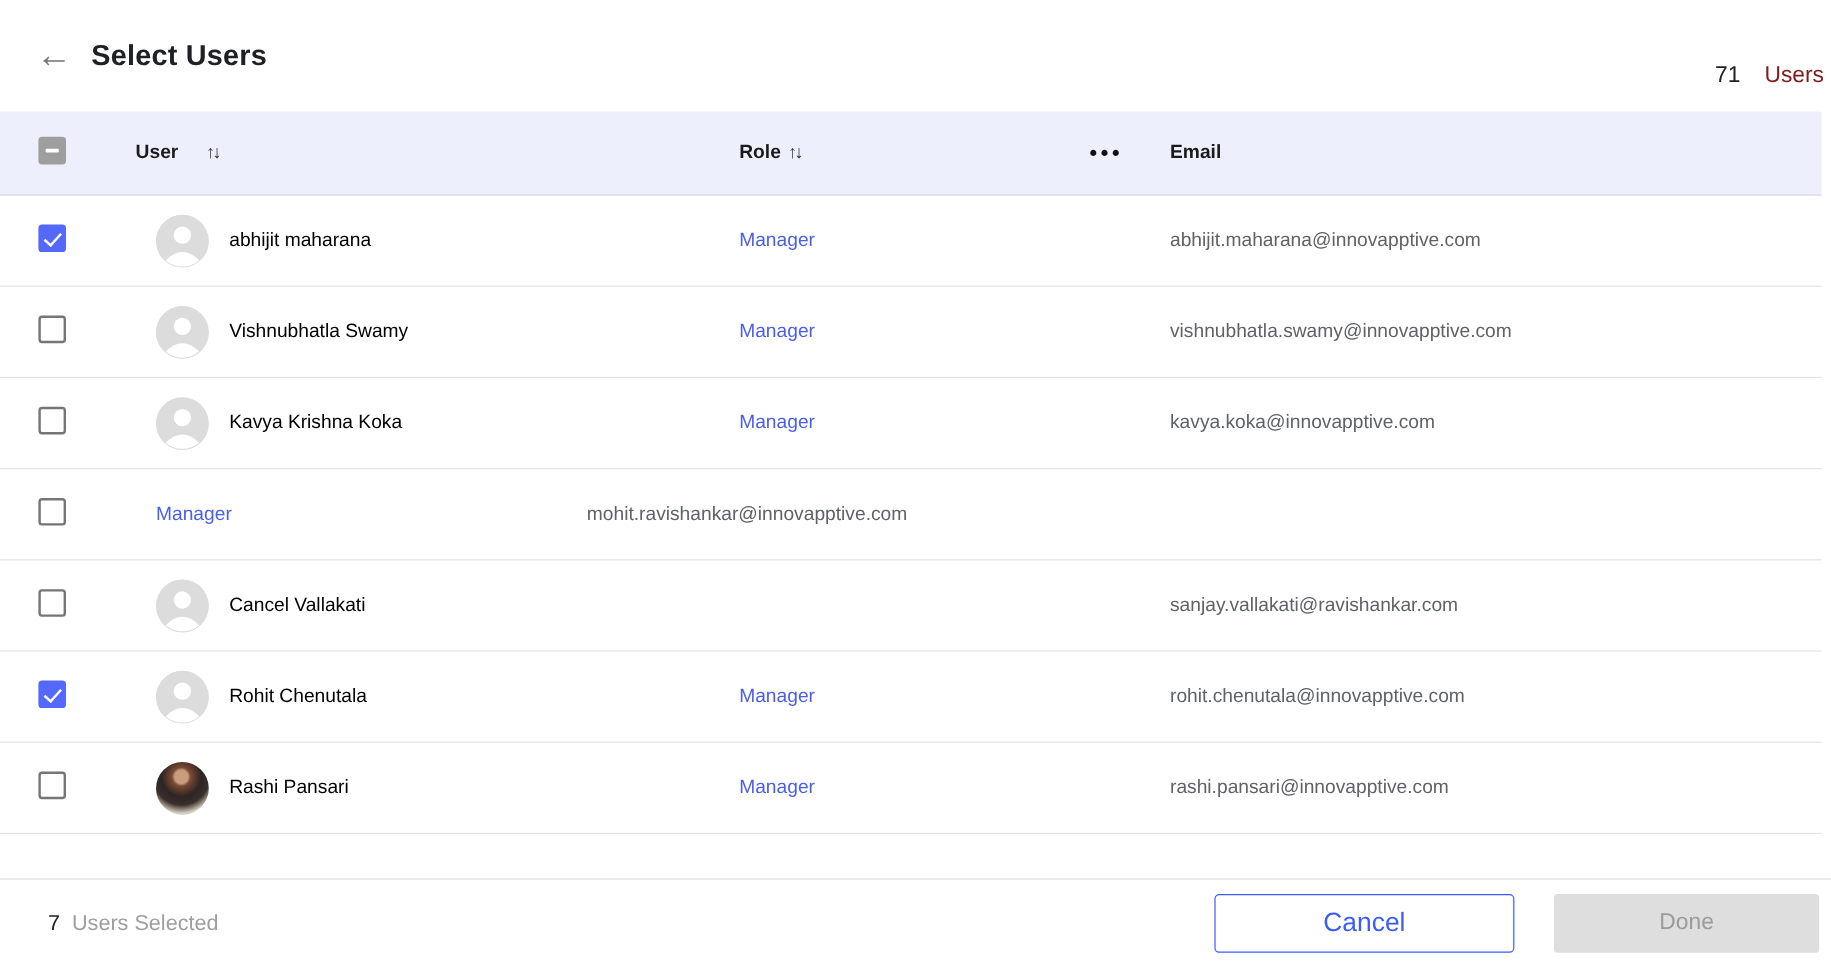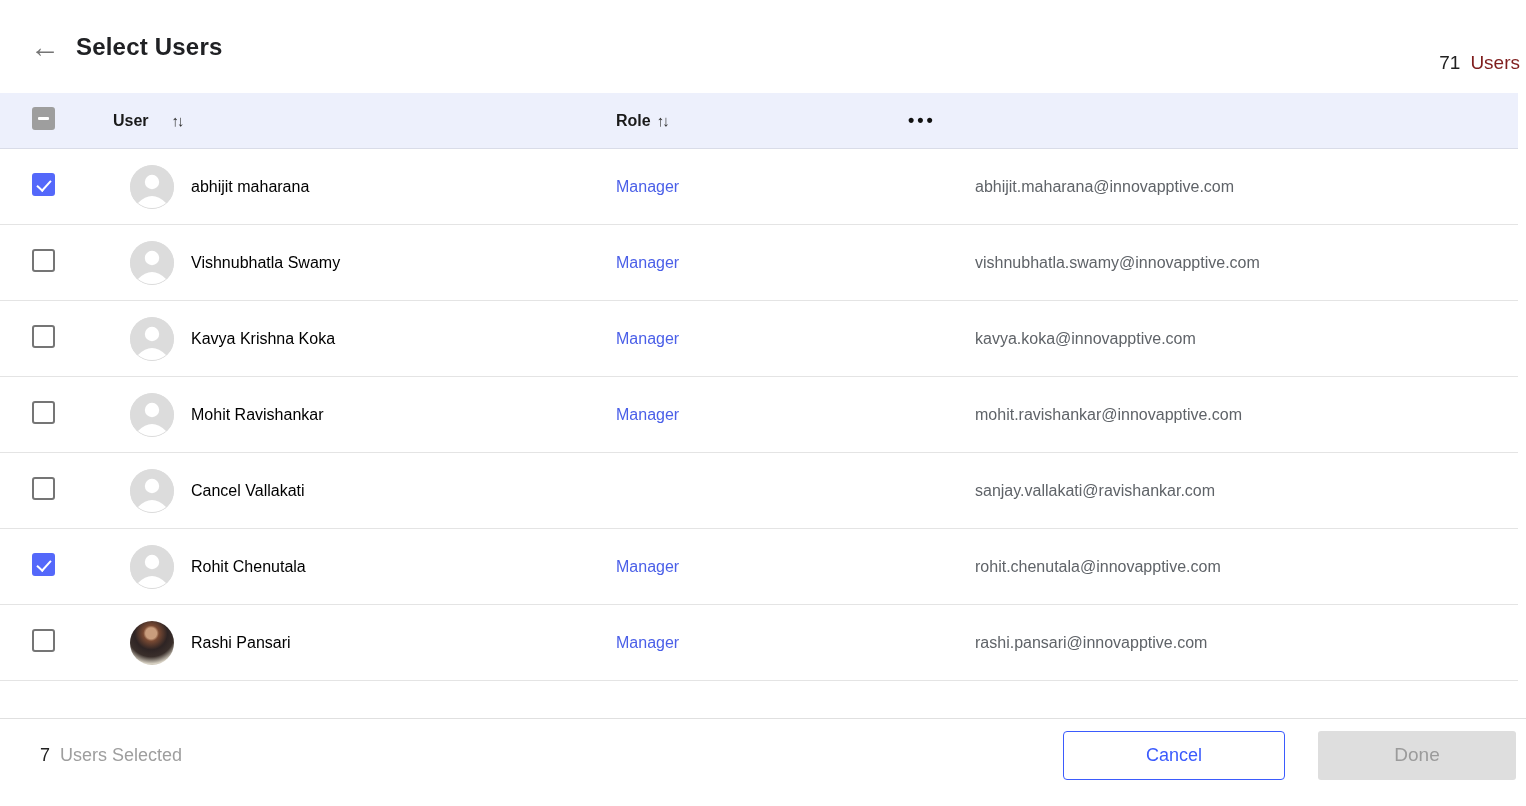--- a/index.html
+++ b/index.html
@@ -4,27 +4,27 @@
 <style>
   * { margin:0; padding:0; box-sizing:border-box; }
   html,body { width:1526px; height:806px; overflow:hidden; background:#fff;
     font-family:"Liberation Sans", sans-serif; color:#212121; }
 
   
   .page-header { height:93px; display:flex; align-items:center; padding:0 4px 0 30px; }
   .back-arrow { font-size:30px; color:#757575; cursor:pointer; line-height:1;
     margin-right:16px; user-select:none; }
   .page-title { font-size:24px; font-weight:700; color:#202124; letter-spacing:.2px; }
-  .header-count { margin-left:auto; display:flex; align-items:flex-end; gap:10px;
+  .header-count { margin-left:auto; display:flex; align-items:flex-end; gap:20px;
     font-size:19px; padding-right:2px;margin-top:33px; }
   .header-count .num { color:#212121; font-weight:500; }
   .header-count .lbl { color:#7f1d1d; }
 
   
-  .band { height:56px; background:#edf0fc; display:flex; align-items:center;
+  .band { height:70px; background:#edf0fc; display:flex; align-items:center;
     width:1518px; border-bottom:1px solid #d9dce8; }
   .band .cell-check { flex:0 0 113px; padding-left:32px; }
   .band .cell-user  { flex:0 0 503px; }
   .band .cell-role  { flex:0 0 292px; }
   .band .cell-dots  { flex:0 0 67px; }
   .band .cell-email { flex:1; }
   .col-label { font-size:16px; font-weight:700; color:#1a1a1a; }
   .sort-icon { font-size:15px; font-weight:400; color:#333; letter-spacing:-2px;
     margin-left:6px; cursor:pointer; }
   .dots-icon { font-size:18px; font-weight:700; color:#111; letter-spacing:3px;
@@ -57,24 +57,24 @@
   .role-link { font-size:16px; color:#4a5fe8; cursor:pointer; }
   .email-text { font-size:16px; color:#5f6368; }
 
   .bottom-gap { height:38px; border-bottom:1px solid #e0e0e0; width:100%; }
 
   
   .footer { height:72px; display:flex; align-items:center; padding:0 10px 0 40px; }
   .selected-info { display:flex; align-items:baseline; gap:10px; font-size:18px; }
   .selected-info .num { color:#212121; }
   .selected-info .lbl { color:#9e9e9e; }
-  .btn-cancel { margin-left:auto; width:222px; height:49px; background:#fff;
-    border:1px solid #3b5bfd; border-radius:4px; color:#3b5bfd; font-size:18px;
+  .btn-cancel { margin-left:auto; width:250px; height:49px; background:#fff;
+    border:1px solid #3b5bfd; border-radius:4px; color:#3b5bfd; font-size:22px;
     font-family:"Liberation Sans", sans-serif; cursor:pointer; }
-  .btn-done { width:198px; height:49px; margin-left:33px; background:#dedede;
+  .btn-done { width:221px; height:49px; margin-left:33px; background:#dedede;
     border:none; border-radius:3px; color:#9b9b9b; font-size:19px;
     font-family:"Liberation Sans", sans-serif; cursor:default; }
 </style>
 </head>
 <body>
 
 <div class="page-header">
   <span class="back-arrow">←</span>
   <span class="page-title">Select Users</span>
   <span class="header-count">
@@ -90,20 +90,23 @@
   <div class="cell-user">
     <span class="col-label">User</span>
       <span class="sort-icon">↑↓</span>
   </div>
   <div class="cell-role">
     <span class="col-label">Role</span><span class="sort-icon">↑↓</span>
   </div>
   <div class="cell-dots">
     <span class="dots-icon">•••</span>
   </div>
+  <div class="cell-email">
+    <span class="col-label">Email</span>
+  </div>
 </div>
 
 <div class="rows" id="rows-container">
 
 <div class="row">
     <div class="cell-check">
       <span class="checkbox checked"></span>
     </div>
     <div class="cell-user">
       <span class="avatar">
@@ -160,30 +163,20 @@
     <div class="cell-role">
       <span class="role-link">Manager</span>
     </div>
     <div class="cell-email">
       <span class="email-text">kavya.koka@innovapptive.com</span>
     </div>
   </div>
     <div class="row">
     <div class="cell-check">
       <span class="checkbox"></span>
-    </div>
-    <div class="cell-user">
-      <span class="avatar">
-        <svg width="44" height="44" viewBox="0 0 44 44">
-          <circle cx="22" cy="22" r="22" fill="#dcdcdc"></circle>
-          <circle cx="22" cy="17" r="7.2" fill="#ffffff"></circle>
-          <path d="M8 38 q14 -14 28 0 a22 22 0 0 1 -28 0 z" fill="#ffffff"></path>
-        </svg>
-      </span>
-      <span class="user-name">Mohit Ravishankar</span>
     </div>
     <div class="cell-role">
       <span class="role-link">Manager</span>
     </div>
     <div class="cell-email">
       <span class="email-text">mohit.ravishankar@innovapptive.com</span>
     </div>
   </div>
     <div class="row">
     <div class="cell-check">

